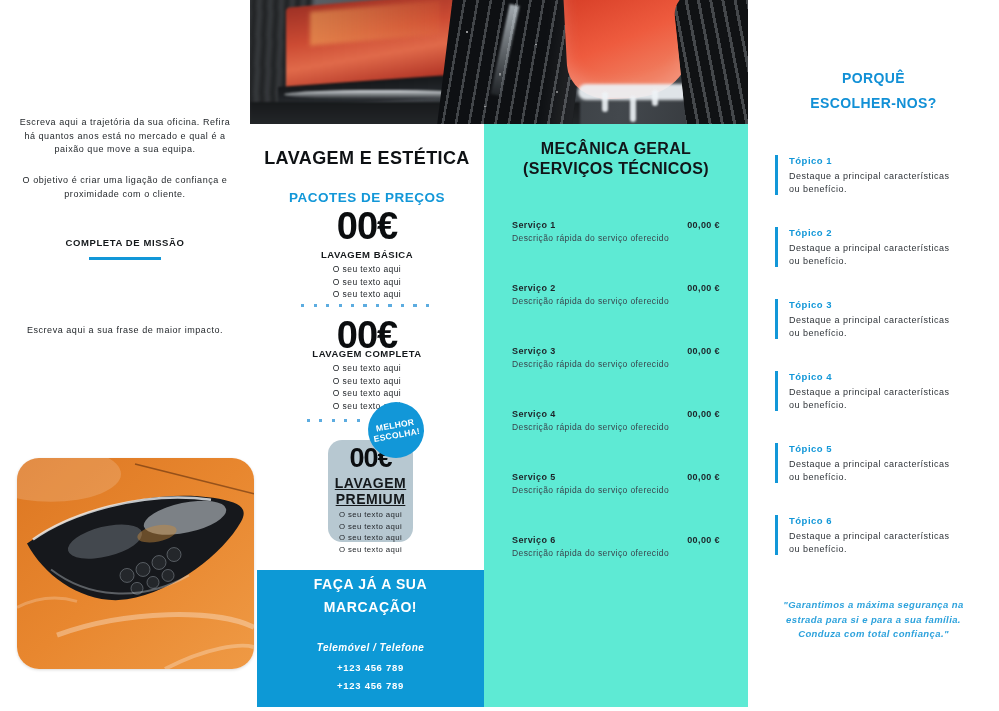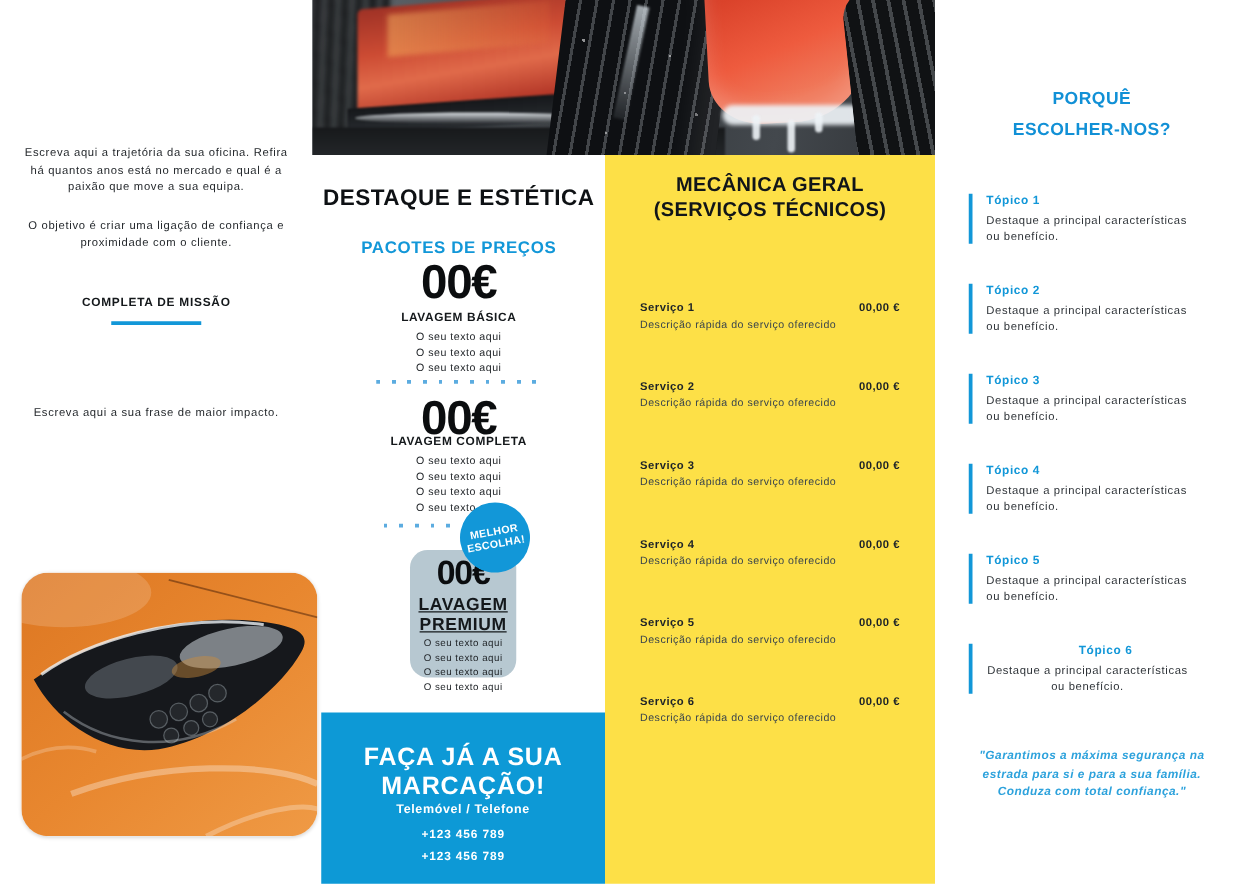--- a/index.html
+++ b/index.html
@@ -67,29 +67,29 @@
   .dots2 { top:419px; left:57px; width:59px; }
   .badge { top:402px; left:118px; width:56px; height:56px; border-radius:50%; transform:rotate(-10deg);
     display:flex; flex-direction:column; align-items:center; justify-content:center; z-index:3;
     color:#fff; font-size:8.5px; font-weight:800; letter-spacing:.3px; line-height:10px; text-align:center; }
   .premium-box { top:440px; left:78px; width:85px; height:102px; border-radius:14px; background:#b7c8d1; z-index:2; padding-top:3px; }
   .premium-box .pkg-price { position:static; font-size:27px; line-height:30px; }
   .premium-box .pkg-name { position:static; font-size:14px; margin-top:2px;text-decoration:underline; }
   .premium-box .pkg-items { position:static; font-size:7.8px; margin-top:2px; }
   .premium-box .pkg-items div { line-height:11.5px; }
   .cta { top:570px; left:7px; width:227px; height:137px; color:#fff; text-align:center; }
-  .cta-title { position:absolute; top:25px; left:0; width:100%; font-size:20px; font-weight:800; letter-spacing:.6px; line-height:23px; }
-  .cta-label { position:absolute; top:72px; left:0; width:100%; font-size:10px; font-weight:800; letter-spacing:.5px; }
+  .cta-title { position:absolute; top:3px; left:0; width:100%; font-size:14px; font-weight:800; letter-spacing:.6px; line-height:23px; }
+  .cta-label { position:absolute; top:72px; left:0; width:100%; font-size:10px; font-weight:800; letter-spacing:.5px;font-style:italic; }
   .cta-phone1 { position:absolute; top:92px; left:0; width:100%; font-size:9.5px; font-weight:700; letter-spacing:.7px; }
   .cta-phone2 { position:absolute; top:110px; left:0; width:100%; font-size:9.5px; font-weight:700; letter-spacing:.7px; }
 
   
-  .panel-services { left:484px; top:124px; width:264px; height:583px; background:#fde047; }
+  .panel-services { left:484px; top:124px; width:264px; height:583px; background:#5eead4; }
   .ps-title { position:absolute; top:15px; left:0; width:100%; text-align:center; font-size:16px; font-weight:800; letter-spacing:.3px; line-height:20px; color:#111519; }
-  .services-list { position:absolute; top:96px; left:28px; width:208px;margin-top:21px; }
+  .services-list { position:absolute; top:96px; left:28px; width:208px; }
   .service { margin-bottom:40px; }
   .service-top { display:flex; justify-content:space-between; align-items:baseline; }
   .service-name { font-size:9px; font-weight:800; letter-spacing:.4px; color:#1d2328; }
   .service-price { font-size:9px; font-weight:800; letter-spacing:.4px; color:#1d2328; }
   .service-desc { margin-top:3px; font-size:8.5px; letter-spacing:.4px; color:#39444c; }
 
   
   .panel-right { left:748px; top:0; width:251px; height:711px; background:#fff; }
   .pr-title { position:absolute; top:66px; left:0; width:100%; text-align:center; font-size:14px; font-weight:700; letter-spacing:.4px; line-height:24.5px; }
   .topics { position:absolute; top:155px; left:27px; width:205px; }
@@ -155,21 +155,21 @@
   <div class="ph-fenderR"></div>
   <div class="ph-foamR"></div>
   <div class="ph-drip ph-drip1 abs"></div>
   <div class="ph-drip ph-drip2 abs"></div>
   <div class="ph-drip ph-drip3 abs"></div>
   <div class="ph-tireR"></div>
   <div class="ph-speck"></div>
 </div>
 
 <div class="abs panel-mid">
-  <div class="pm-title">DESTAQUE E ESTÉTICA</div>
+  <div class="pm-title">LAVAGEM E ESTÉTICA</div>
   <div class="pm-sub" style="color:#1297d8;">PACOTES DE PREÇOS</div>
 
   <div class="pkg-price pk0-price">00€</div>
   <div class="pkg-name pk0-name">LAVAGEM BÁSICA</div>
   <div class="pkg-items pk0-items">
 
   <div>O seu texto aqui</div>
       <div>O seu texto aqui</div>
       <div>O seu texto aqui</div>
     </div>
@@ -298,19 +298,19 @@
       <div class="topic" style="border-color:#1297d8;">
         <div class="topic-title" style="color:#1297d8;">Tópico 4</div>
         <div class="topic-desc">Destaque a principal características ou benefício.</div>
       </div>
 
       <div class="topic" style="border-color:#1297d8;">
         <div class="topic-title" style="color:#1297d8;">Tópico 5</div>
         <div class="topic-desc">Destaque a principal características ou benefício.</div>
       </div>
 
-      <div class="topic" style="border-color:#1297d8;text-align:center;">
+      <div class="topic" style="border-color:#1297d8;">
         <div class="topic-title" style="color:#1297d8;">Tópico 6</div>
         <div class="topic-desc">Destaque a principal características ou benefício.</div>
       </div>
     </div>
   <div class="pr-quote" style="color:#2da2dc;">"Garantimos a máxima segurança na estrada para si e para a sua família. Conduza com total confiança."</div>
 </div>
 
 </body></html>

